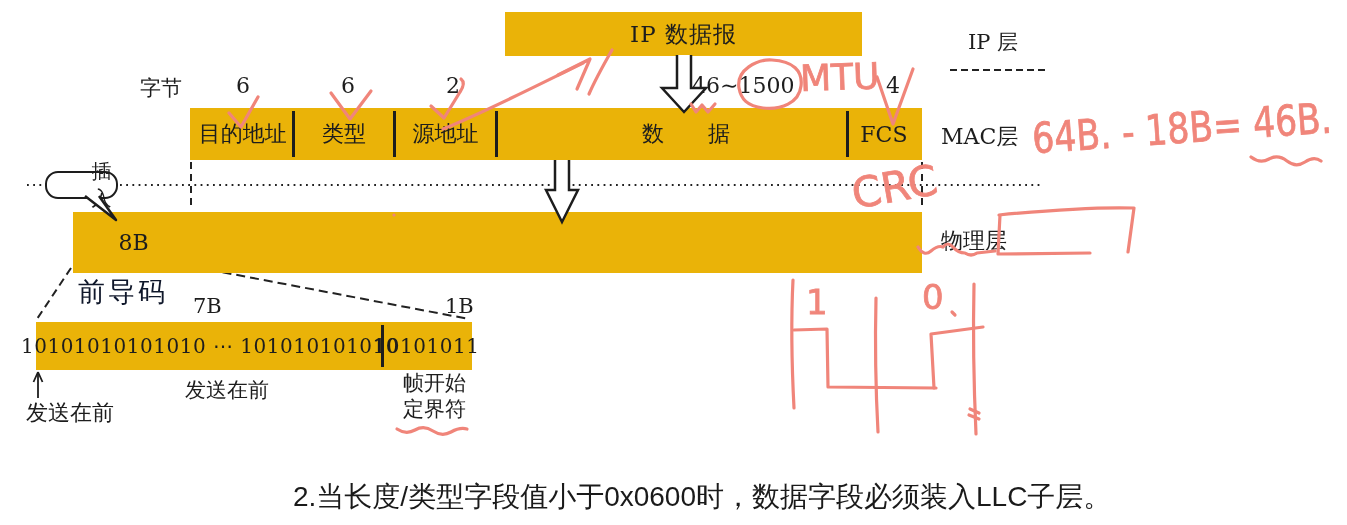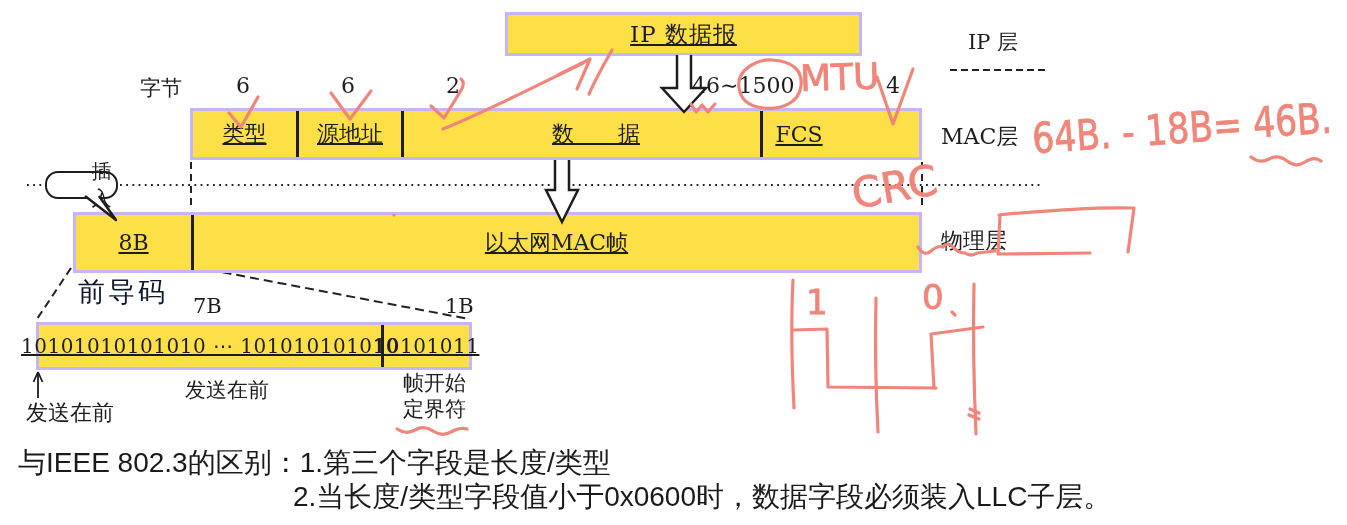--- a/index.html
+++ b/index.html
@@ -1,20 +1,20 @@
 <!DOCTYPE html>
 <html><head>
 <meta charset="utf-8">
 <style>
   html,body{margin:0;padding:0;background:#ffffff;}
   .stage{position:relative;width:1347px;height:525px;background:#fff;overflow:hidden;
          font-family:"DejaVu Serif","Liberation Serif",serif;color:#1d1d1d;}
   .layer{position:absolute;left:0;top:0;pointer-events:none;}
   .abs{position:absolute;}
-  .box{box-sizing:border-box;border:3px solid #c4b5fd;background:#fde047;text-decoration:underline;}
+  .box{box-sizing:border-box;border:3px solid #eab308;background:#eab308;}
   .row{display:flex;}
   .cell{box-sizing:border-box;display:flex;align-items:center;justify-content:center;
         font-size:22px;white-space:nowrap;}
   .cell + .cell{border-left:3px solid #1d1d1d;}
   .lbl{font-size:22px;white-space:nowrap;}
   .num{font-size:22px;white-space:nowrap;}
   .bits{font-size:20px;letter-spacing:0.5px;}
   .callout{box-sizing:border-box;border:2.5px solid #1d1d1d;border-radius:13px;background:#fff;
            display:flex;align-items:center;justify-content:center;font-size:20px;letter-spacing:5px;
            padding-left:5px;}
@@ -49,48 +49,47 @@
   <div class="abs lbl" style="left:968px;top:28px;font-size:21px;">IP 层</div>
 
   <div class="abs lbl" style="left:140px;top:74px;font-size:21px;">字节</div>
   <div class="abs num" style="left:236px;top:73px;">6</div>
   <div class="abs num" style="left:341px;top:73px;">6</div>
   <div class="abs num" style="left:446px;top:73px;">2</div>
   <div class="abs num" style="left:692px;top:73px;">46∼1500</div>
   <div class="abs num" style="left:886px;top:73px;">4</div>
 
   <div class="abs box row" style="left:190px;top:108px;width:732px;height:52px;">
+    <div class="cell" style="width:102px;">目的地址</div>
     <div class="cell" style="width:103px;">类型</div>
     <div class="cell" style="width:105px;">源地址</div>
     <div class="cell" style="width:359px;padding-left:28px;">数　　据</div>
     <div class="cell" style="width:75px;">FCS</div>
   </div>
   <div class="abs lbl" style="left:941px;top:122px;">MAC层</div>
 
   <div class="abs callout" style="left:45px;top:171px;width:73px;height:28px;padding-left:45px;">插入</div>
 
   <div class="abs box row" style="left:73px;top:212px;width:849px;height:61px;">
     <div class="cell" style="width:115px;">8B</div>
-    <div class="cell" style="width:728px;">以太网MAC帧</div>
   </div>
   <div class="abs lbl" style="left:941px;top:226px;">物理层</div>
 
   <div class="abs preamble-title" style="left:78px;top:274px;">前导码</div>
   <div class="abs num" style="left:193px;top:294px;font-size:21px;">7B</div>
   <div class="abs num" style="left:445px;top:294px;font-size:21px;">1B</div>
   <div class="abs box row" style="left:36px;top:322px;width:436px;height:48px;">
     <div class="cell bits" style="width:342px;">10101010101010 ⋯ 101010101010</div>
     <div class="cell bits" style="width:88px;">10101011</div>
   </div>
   <div class="abs lbl" style="left:185px;top:376px;font-size:21px;">发送在前</div>
   <div class="abs lbl" style="left:403px;top:370px;font-size:21px;line-height:26px;">帧开始</div>
   <div class="abs lbl" style="left:403px;top:396px;font-size:21px;line-height:26px;">定界符</div>
   <div class="abs lbl" style="left:26px;top:398px;font-size:22px;">发送在前</div>
 
-  <div class="abs note" style="left:18px;top:444px;">与IEEE 802.3的区别：1.第三个字段是长度/类型</div>
   <div class="abs note" style="left:281px;top:478px;margin-left:12px;">2.当长度/类型字段值小于0x0600时，数据字段必须装入LLC子层。</div>
 
   <svg class="layer" width="1347" height="525">
     <path class="hollow" d="M677,55 L677,88 L662,88 L684,112 L706,88 L691,88 L691,55"></path>
     <path class="hollow" d="M555,160 L555,190 L546,190 L562,222 L578,190 L569,190 L569,160"></path>
     <path d="M85,196 L116,220 L99,196" fill="#fff" stroke="#1d1d1d" stroke-width="2.5" stroke-linejoin="round"></path>
 
     <path class="ink" d="M229,113 L241,127 L258,97"></path>
     <path class="ink" d="M331,93 L350,119 L371,91"></path>
     <path class="ink" d="M431,106 L444,118 L460,92 Q466,83 461,79"></path>

